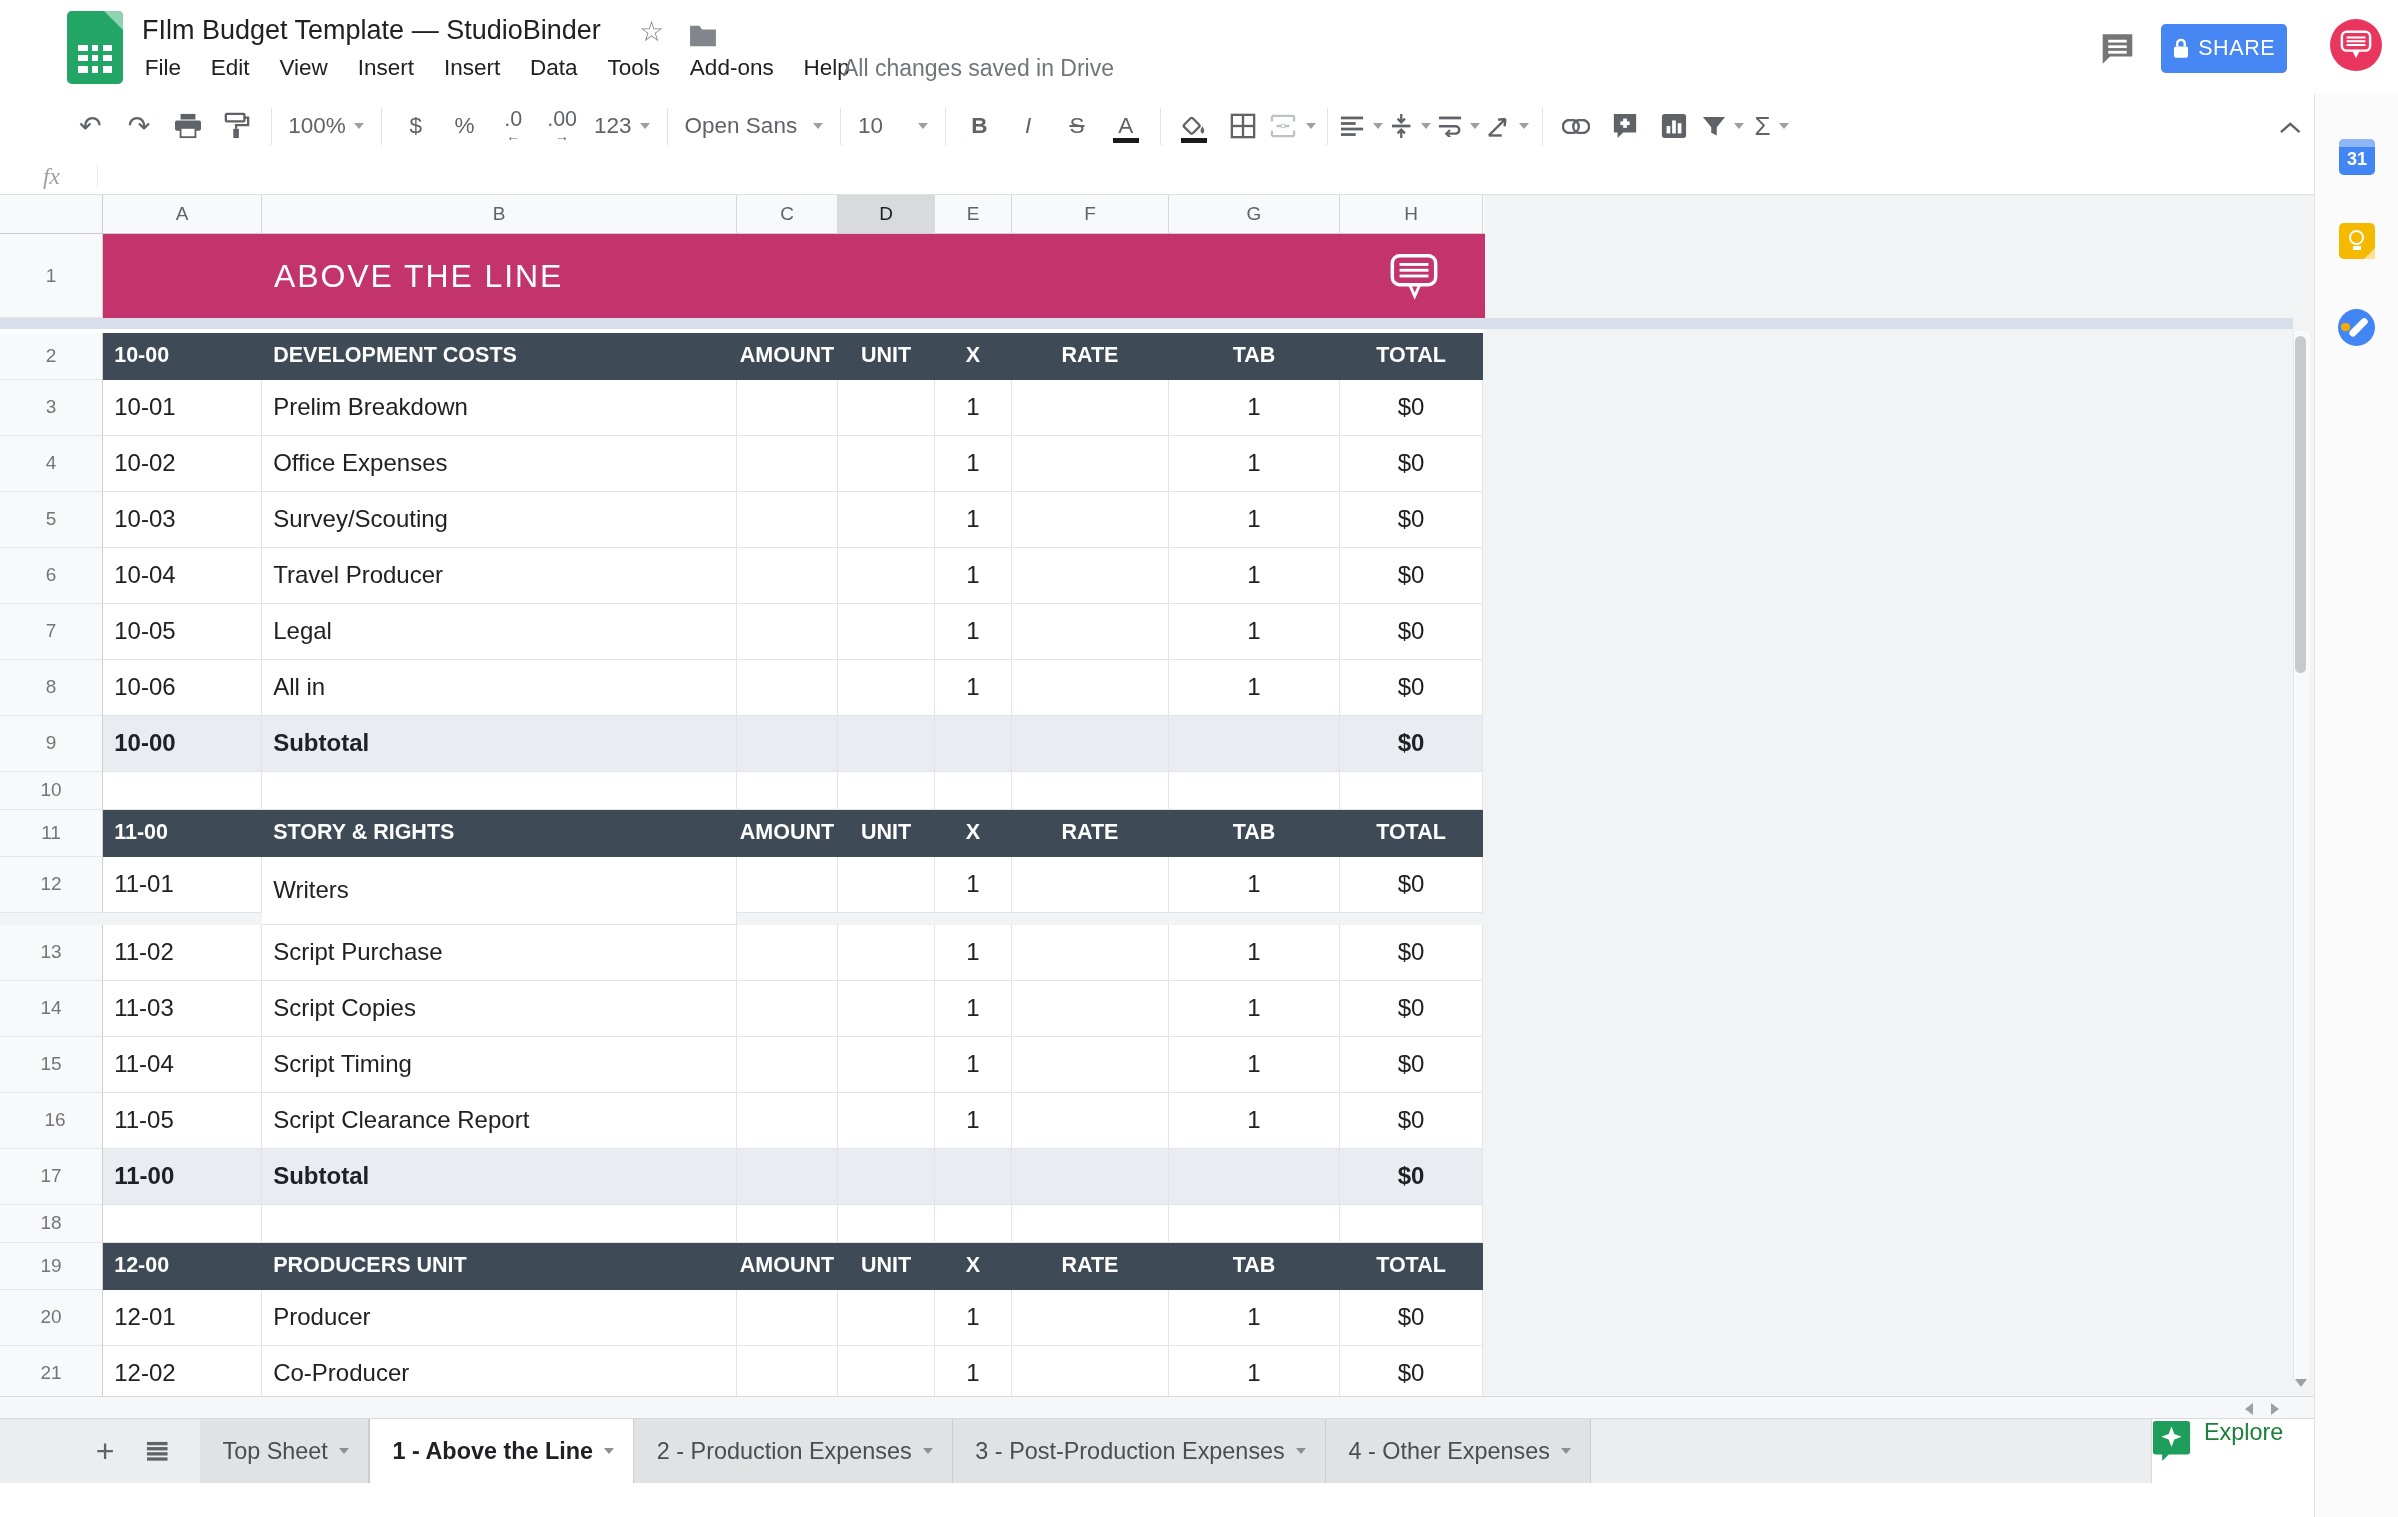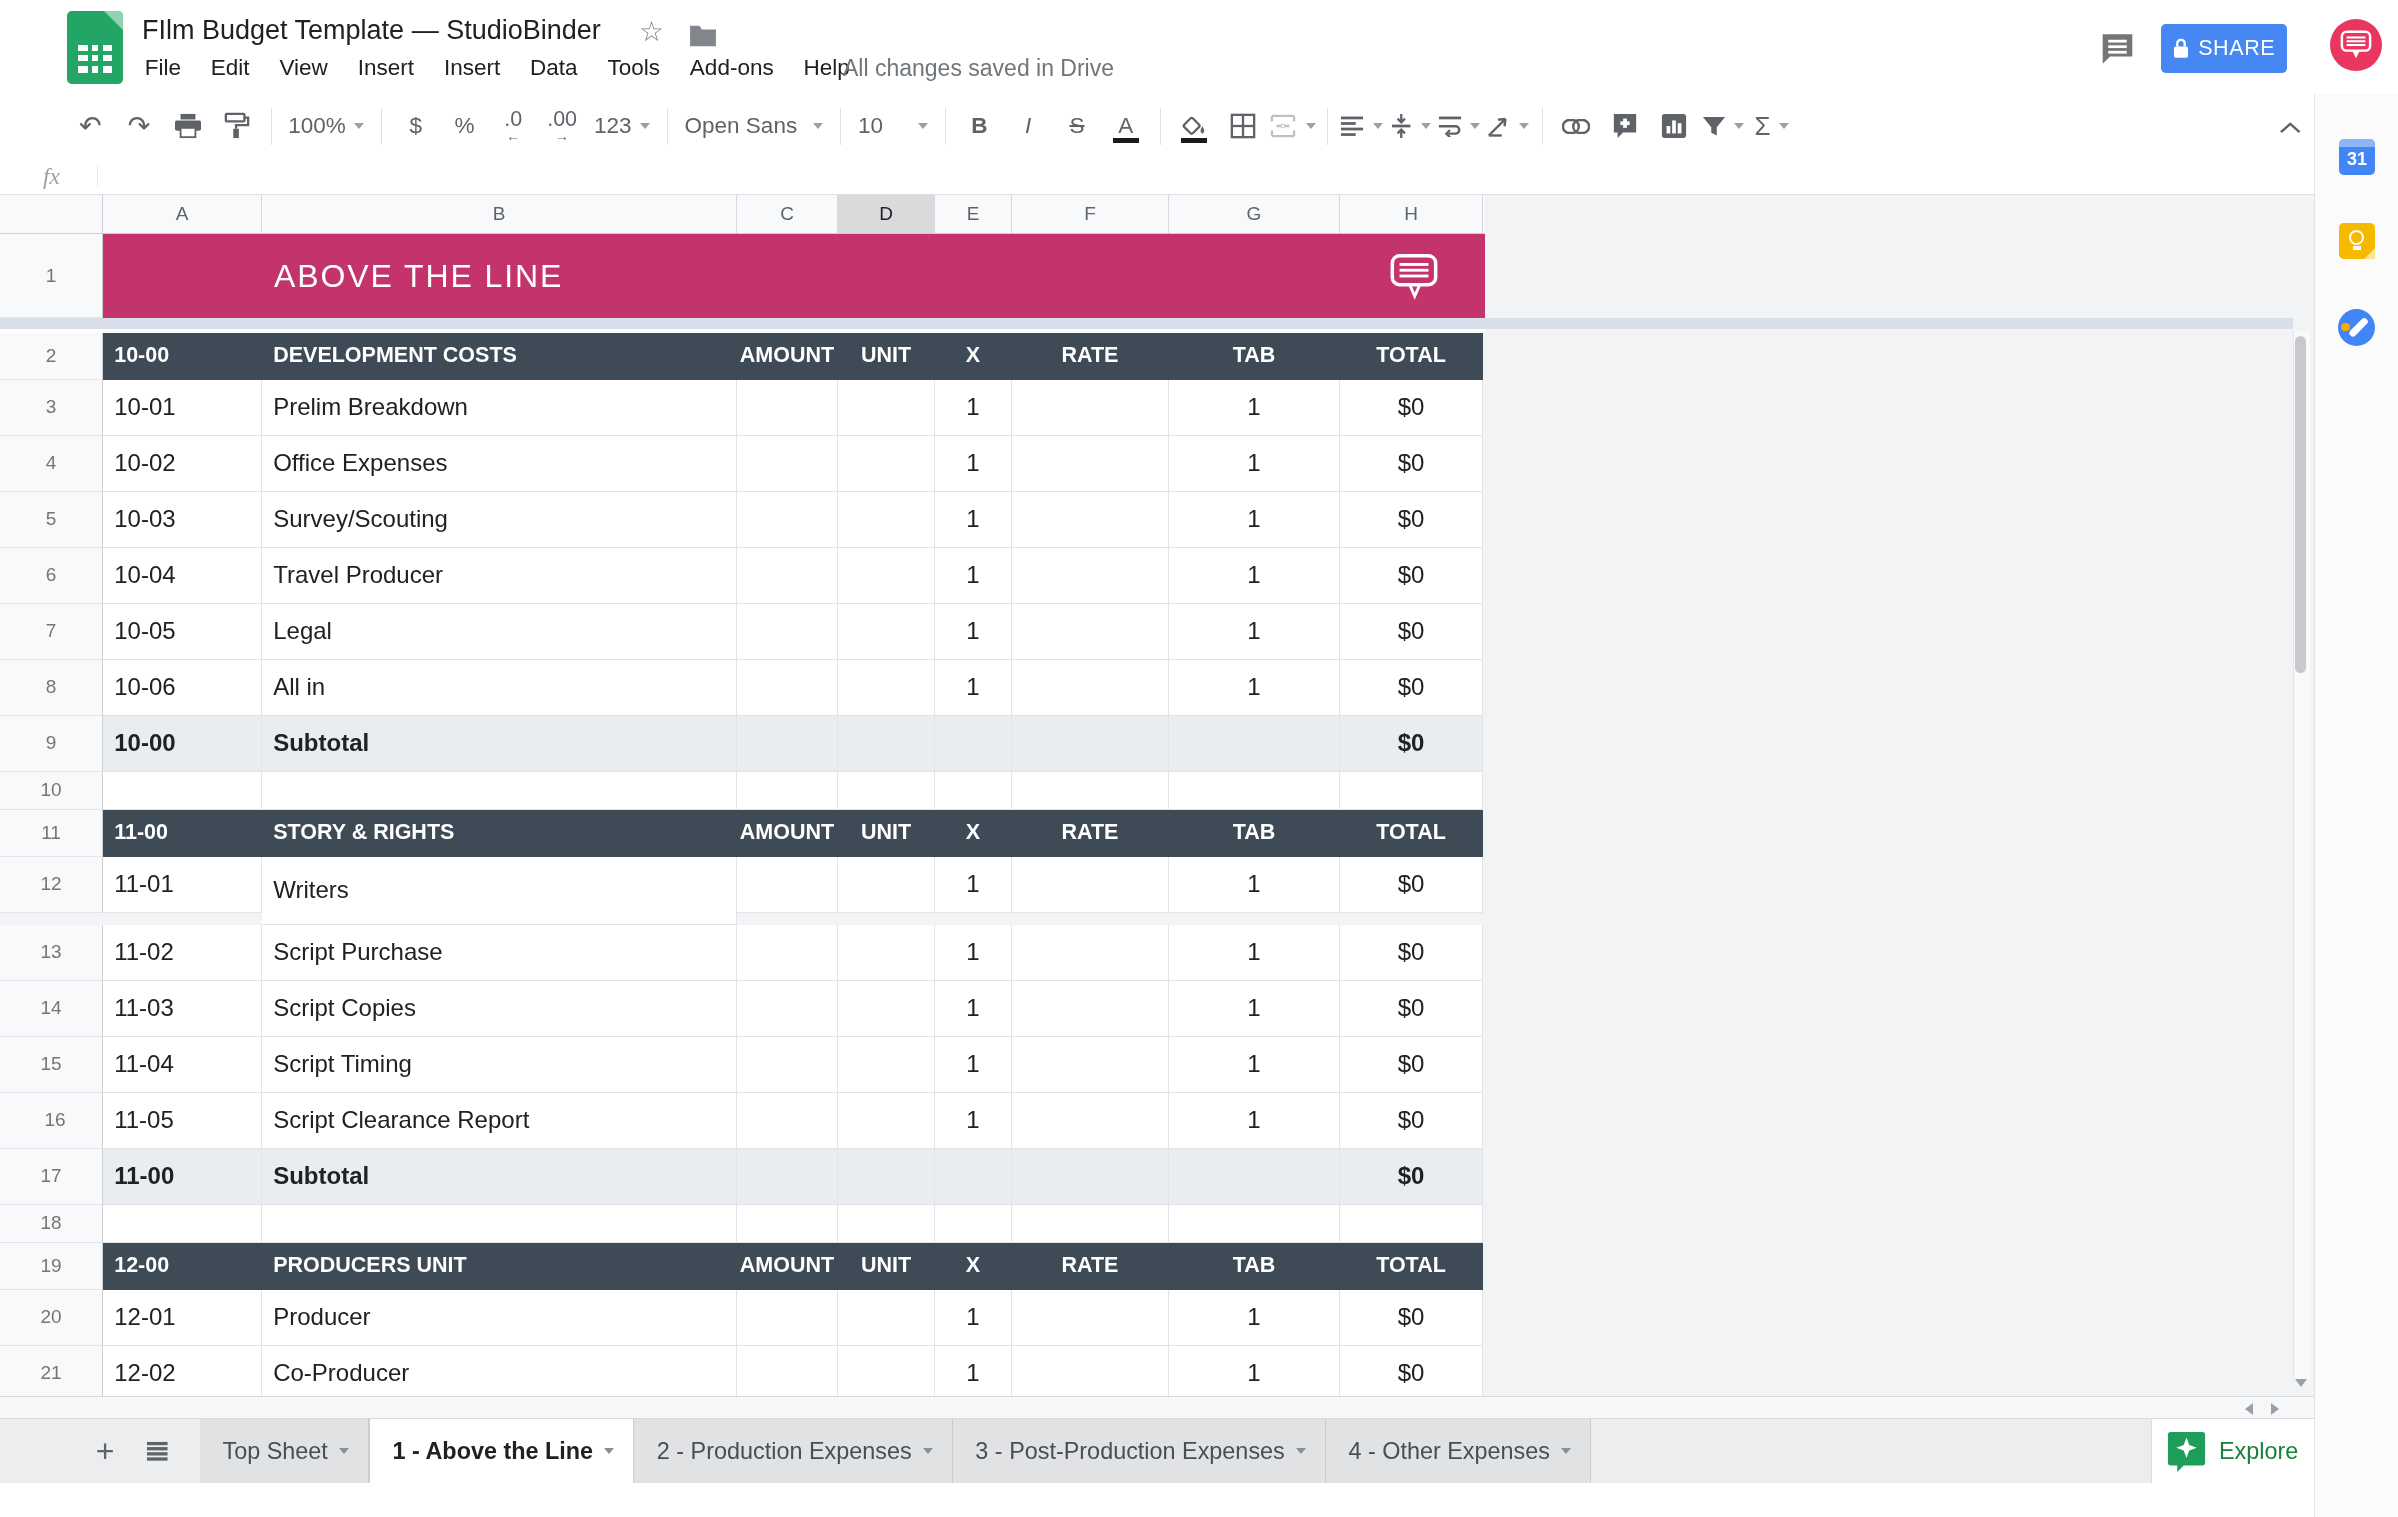--- a/index.html
+++ b/index.html
@@ -96,21 +96,21 @@
   #tabbar { position:absolute; left:0; top:1419px; width:2399px; height:64px; background:#ECEDEE; display:flex; align-items:stretch; }
   #add-sheet { width:52px; margin-left:79px; display:flex; align-items:center; justify-content:center;
     font-size:32px; color:#5F6368; }
   #all-sheets { width:52px; display:flex; align-items:center; justify-content:center; margin-right:17px; }
   .sheettab { display:flex; align-items:center; padding:0 19px 0 22.5px; background:#E0E2E4;
     border-right:0.9px solid #CBCDCF; font-size:23.4px; color:#4A4E52; }
   .sheettab .caret { width:0; height:0; border-left:5.6px solid transparent; border-right:5.6px solid transparent;
     border-top:6.6px solid #8A8F94; margin-left:11.2px; }
   .sheettab.active { background:#fff; color:#202124; font-weight:bold; border-left:0.9px solid #CBCDCF; }
   #explore { position:absolute; left:2151px; top:1419px; width:163px; height:64px; background:#fff;
-    border-left:0.9px solid #D9DBDD; display:flex; align-items:center; gap:13px; padding-left:15px; }
+    border-left:0.9px solid #D9DBDD; display:flex; align-items:flex-start; gap:13px; }
   #explore-label { color:#188038; font-size:23.4px; }
   #panel-chevron { position:absolute; left:2344px; top:1433px; color:#5F6368; }
   #below-tabs { position:absolute; left:0; top:1483px; width:2399px; height:35px; background:#fff; }
 
   
   #side-panel { position:absolute; left:2314px; top:94px; width:84px; height:1424px; background:#FBFBFC;
     border-left:0.9px solid #E2E3E5; }
   #cal-icon { top:45px; width:36px; height:36px; background:#4285F4; border-radius:4.7px; position:absolute; left:24px; overflow:hidden; }
   #cal-icon .band { position:absolute; left:0; top:0; width:100%; height:8.4px; background:rgba(255,255,255,.4); }
   #cal-icon .num { position:absolute; left:0; top:10.3px; width:100%; text-align:center; color:#fff; font-size:18px; font-weight:bold; }

